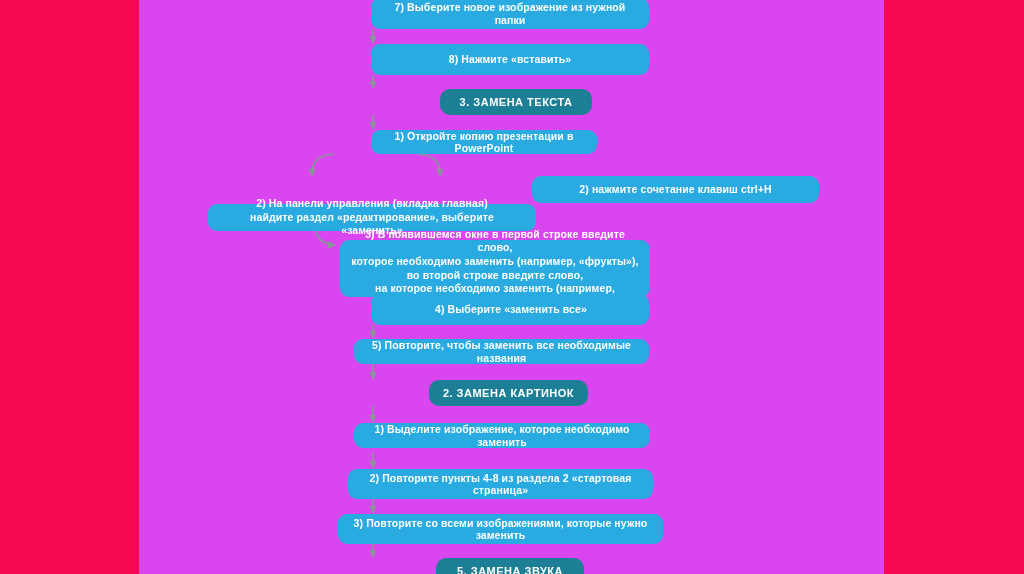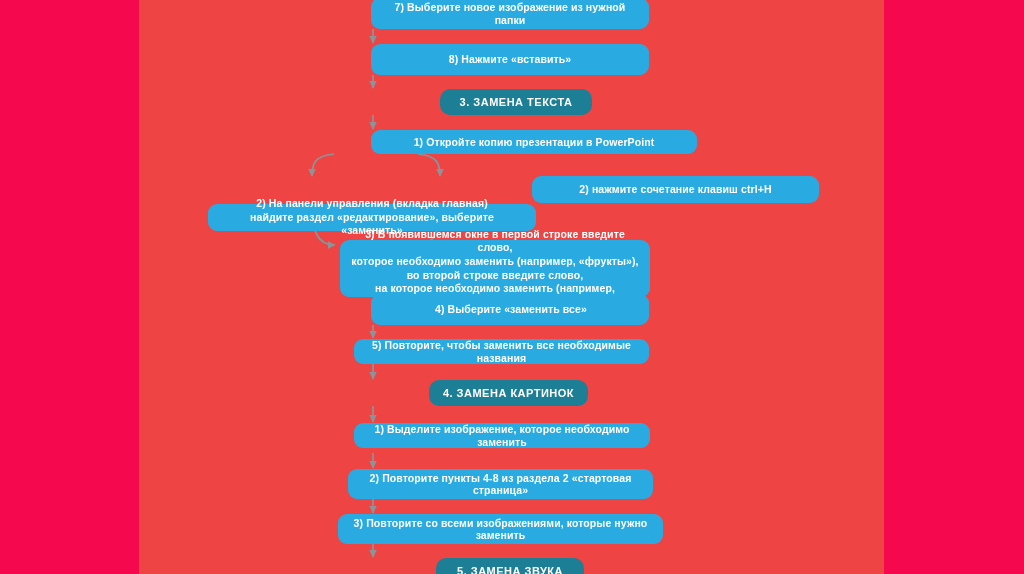--- a/index.html
+++ b/index.html
@@ -28,21 +28,21 @@
   }
   #band-left  { left: 0;   width: 139px; }
   #band-right { left: 884px; width: 140px; }
 
   #slide {
     position: absolute;
     left: 139px;
     top: 0;
     width: 745px;
     height: 574px;
-    background: #ef4444;
+    background: #d946ef;
     overflow: hidden;
   }
 
   #connectors {
     position: absolute;
     left: 0;
     top: 0;
     width: 745px;
     height: 574px;
     pointer-events: none;
@@ -128,21 +128,21 @@
     </div>
 
     <div class="node step" style="left:232px; top:44px; width:278px; height:31px;">
       <span>8) Нажмите «вставить»</span>
     </div>
 
     <div class="node section" style="left:294px; top:89px; width:152px; height:26px;margin-left:7px;">
       <span>3. ЗАМЕНА ТЕКСТА</span>
     </div>
 
-    <div class="node step" style="left:232px; top:130px; width:326px; height:24px;">
+    <div class="node step" style="left:232px; top:130px; width:226px; height:24px;">
       <span>1) Откройте копию презентации в PowerPoint</span>
     </div>
 
     <div class="node step multiline" style="left:69px; top:176px; width:328px; height:27px;margin-top:28px;">
       <span style="white-space:pre-line;">2) На панели управления (вкладка главная)
 найдите раздел «редактирование», выберите «заменить»</span>
     </div>
 
     <div class="node step" style="left:393px; top:176px; width:287px; height:27px;">
       <span>2) нажмите сочетание клавиш ctrl+H</span>
@@ -157,21 +157,21 @@
 
     <div class="node step" style="left:232px; top:294px; width:278px; height:31px;padding-left:12px;">
       <span>4) Выберите «заменить все»</span>
     </div>
 
     <div class="node step" style="left:215px; top:339px; width:295px; height:25px;">
       <span>5) Повторите, чтобы заменить все необходимые названия</span>
     </div>
 
     <div class="node section" style="left:290px; top:380px; width:159px; height:26px;">
-      <span>4. ЗАМЕНА КАРТИНОК</span>
+      <span>2. ЗАМЕНА КАРТИНОК</span>
     </div>
 
     <div class="node step" style="left:215px; top:423px; width:296px; height:25px;">
       <span>1) Выделите изображение, которое необходимо заменить</span>
     </div>
 
     <div class="node step" style="left:209px; top:469px; width:305px; height:30px;">
       <span>2) Повторите пункты 4-8 из раздела 2 «стартовая страница»</span>
     </div>
 

